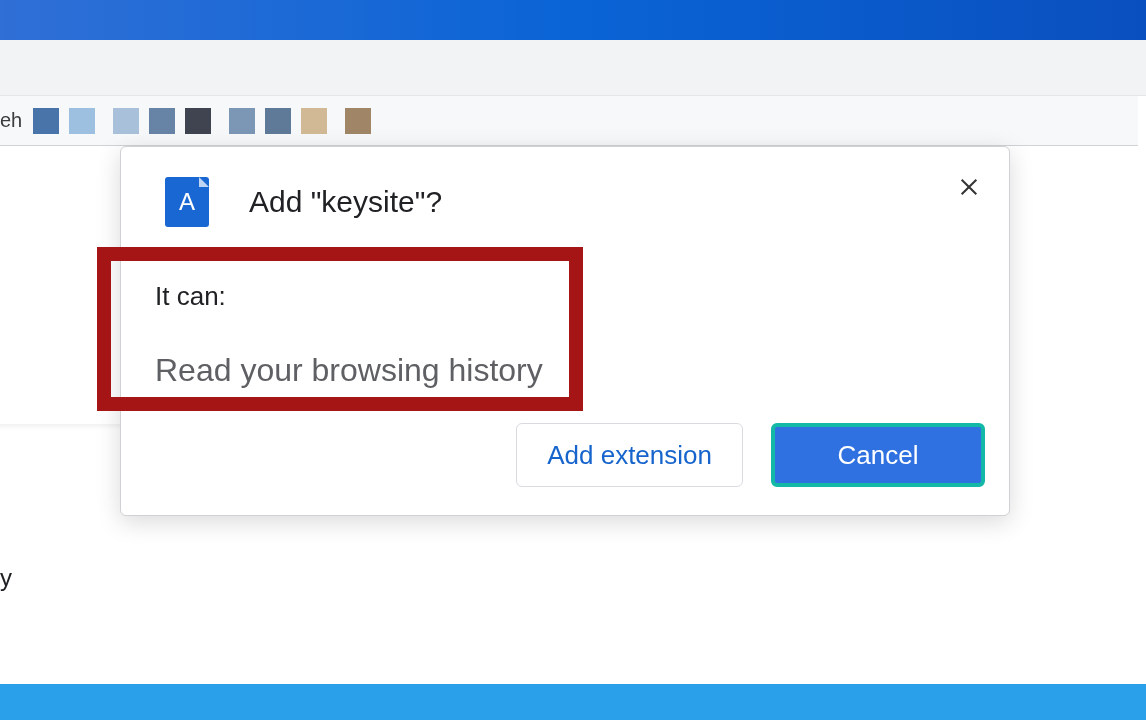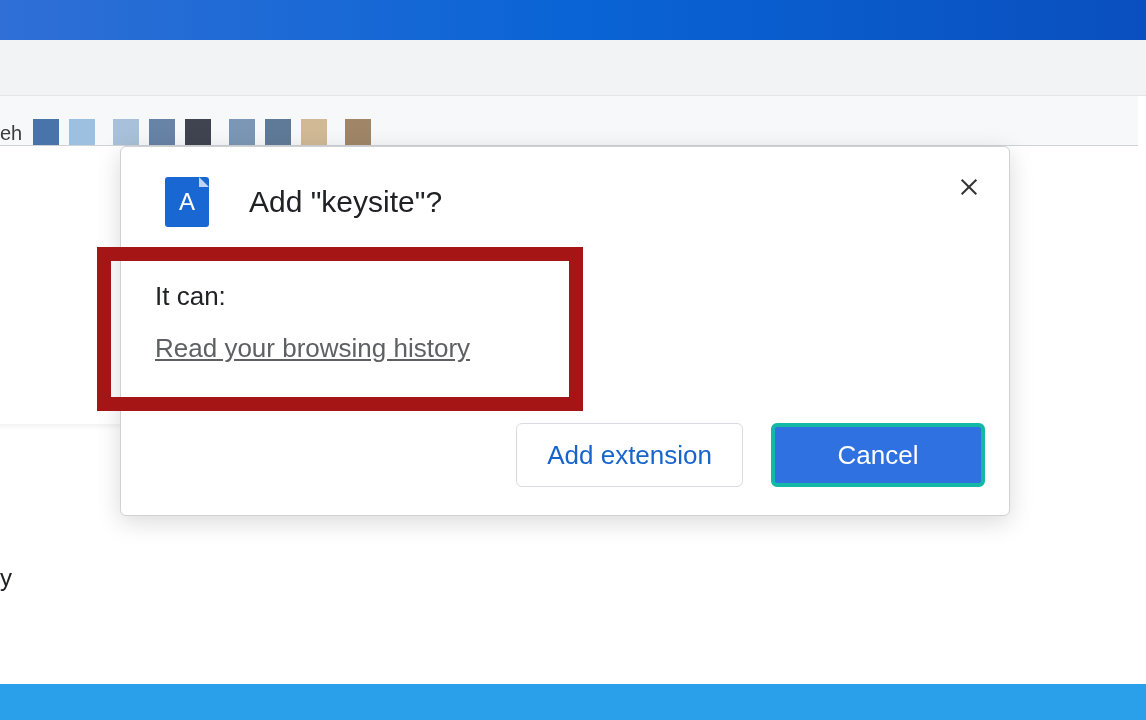--- a/index.html
+++ b/index.html
@@ -4,21 +4,21 @@
 <style>
   * { box-sizing: border-box; margin: 0; padding: 0; }
   html, body { width: 1146px; height: 720px; font-family: "Segoe UI", Arial, sans-serif; overflow: hidden; }
   body { background: #ffffff; position: relative; }
 
   .win-band-top { position: absolute; top: 0; left: 0; right: 0; height: 40px; background: linear-gradient(to right, #2f6fd6, #0a64d5, #0a4fbf); }
   .win-band-bottom { position: absolute; bottom: 0; left: 0; right: 0; height: 36px; background: linear-gradient(to right, #2aa0ea, #2aa0ea); }
 
   .tabstrip { position: absolute; top: 40px; left: 0; right: 0; height: 56px; background: #f2f3f5; border-bottom: 1px solid #e5e6e8; }
 
-  .bookmarkbar { position: absolute; top: 96px; left: 0; right: 8px; height: 50px; background: #f7f8fa; border-bottom: 1px solid #d0d2d6; display: flex; align-items: flex-end; padding-left: 0; }
+  .bookmarkbar { position: absolute; top: 96px; left: 0; right: 8px; height: 50px; background: #f7f8fa; border-bottom: 1px solid #d0d2d6; display: flex; align-items: center; padding-left: 0; }
   .bookmark-text-frag { font-size: 20px; color: #3a3c3e; padding: 0 6px 0 0; }
   .favicon { width: 26px; height: 26px; margin: 0 5px; display: inline-block; }
 
   .page-area { position: absolute; top: 146px; left: 0; right: 0; bottom: 36px; background: #ffffff; }
   .page-area .side-text { position: absolute; left: 0; color: #202124; font-size: 24px; }
   .page-area .side-text.y { top: 418px; }
   .page-area .side-link { position: absolute; left: 0; top: 506px; color: #0d57d6; font-size: 26px; font-weight: 600; cursor: pointer; }
 
   .shadow-bar { position: absolute; top: 278px; left: 0; width: 120px; height: 6px; background: linear-gradient(to bottom, rgba(0,0,0,0.05), rgba(0,0,0,0)); }
 
@@ -29,22 +29,22 @@
   .ext-icon::before { content: ""; position: absolute; top: 0; right: 0; width: 10px; height: 10px; background: #c0d5f4; clip-path: polygon(0 0, 100% 100%, 0 100%); }
   .ext-icon-letter { color: #ffffff; font-size: 24px; font-weight: 400; }
   .dialog-title { font-size: 30px; color: #202124; }
 
   .close-btn { position: absolute; top: 22px; right: 22px; width: 36px; height: 36px; display: flex; align-items: center; justify-content: center; cursor: pointer; color: #333; }
   .close-btn svg { width: 22px; height: 22px; stroke: #333; stroke-width: 2.2; }
 
   .highlight-box { position: absolute; top: 100px; left: -24px; width: 486px; height: 164px; border: 14px solid #a51515; pointer-events: none; }
 
   .perm-section { position: absolute; top: 134px; left: 34px; }
-  .perm-heading { font-size: 26px; color: #202124; margin-bottom: 21px; }
-  .perm-item { font-size: 26px; color: #5f6064; text-decoration: underline; }
+  .perm-heading { font-size: 26px; color: #202124; margin-bottom: 40px; }
+  .perm-item { font-size: 32px; color: #5f6064; }
 
   .button-row { position: absolute; bottom: 28px; right: 24px; display: flex; gap: 28px; }
   .btn { height: 64px; border-radius: 6px; font-size: 26px; display: flex; align-items: center; justify-content: center; cursor: pointer; padding: 0 30px; }
   .btn-outline { background: #ffffff; border: 1px solid #d9dbe0; color: #1765cc; min-width: 200px; }
   .btn-primary { background: #2f71e0; border: 4px solid #14b8a6; color: #ffffff; min-width: 214px; }
 </style>
 </head>
 <body>
 
 <div class="win-band-top"></div>

